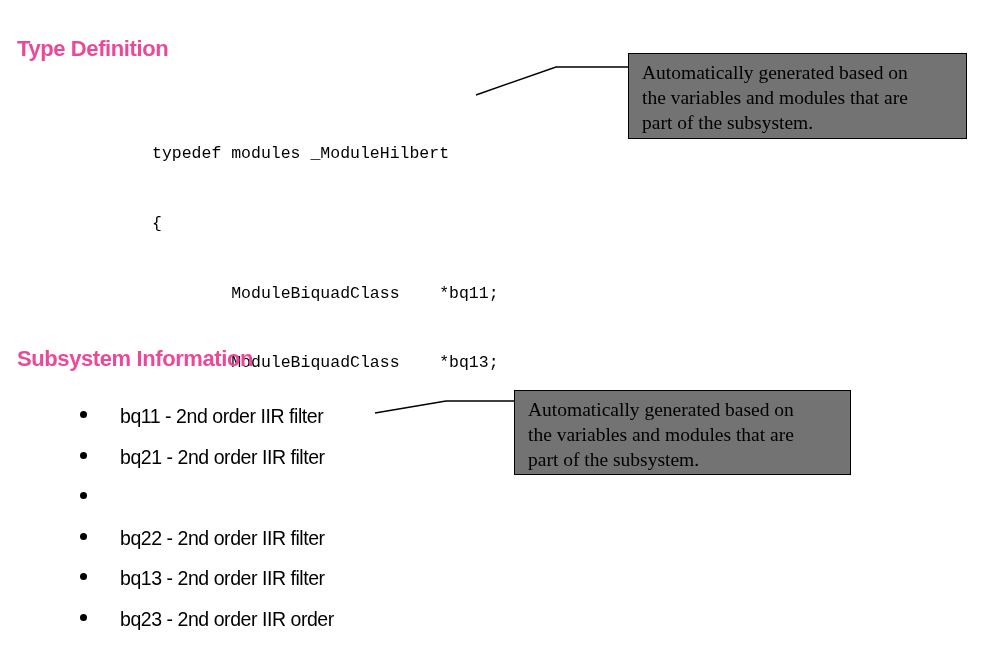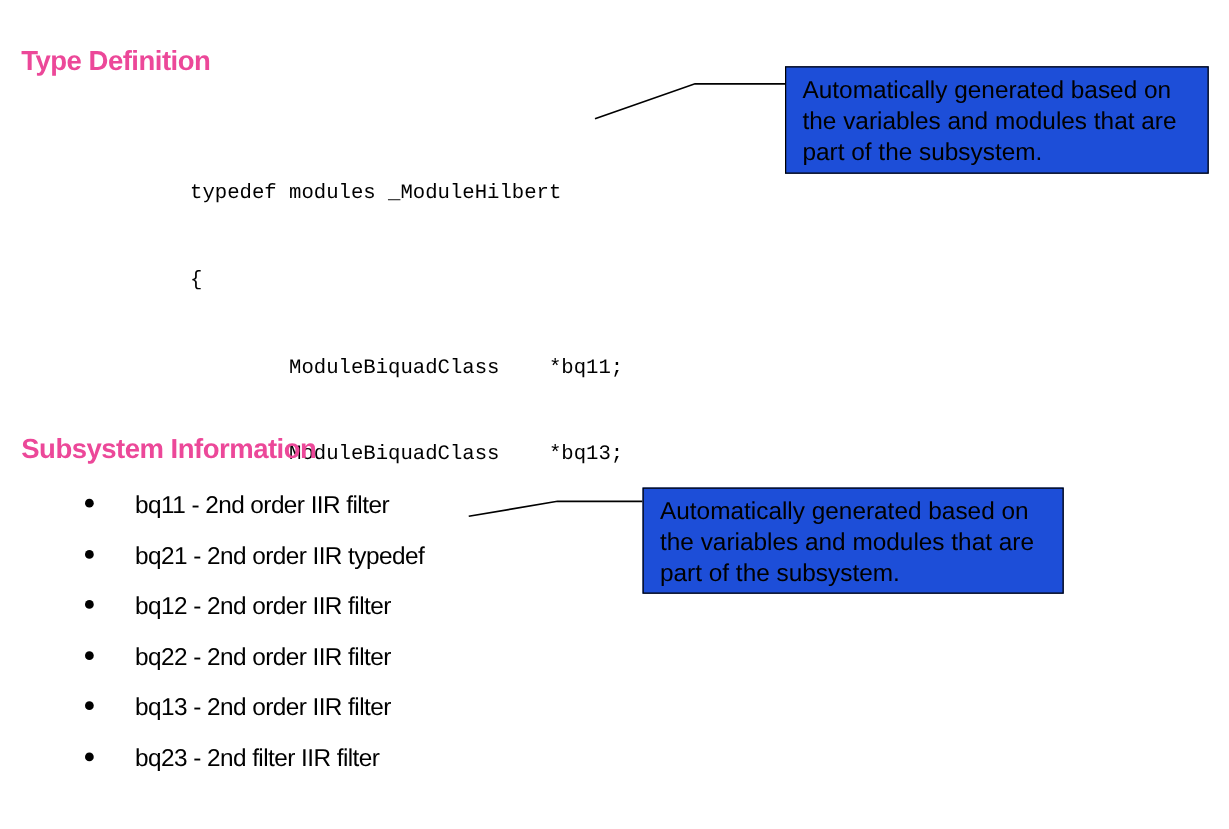--- a/index.html
+++ b/index.html
@@ -42,21 +42,21 @@
     white-space: pre;
     color: #000000;
   }
   .code-line { height: 23.2px; white-space: pre; }
 
   
   #bullet-list {
     position: absolute;
     left: 66px;
     top: 392px;
-    margin: 0;
+    margin: 12px;
     padding: 0;
     list-style: none;
   }
   .bullet-item {
     position: relative;
     height: 40.5px;
     padding-left: 42px;
     font-family: "Liberation Sans", sans-serif;
     font-size: 19.5px;
     line-height: 24px;
@@ -73,22 +73,22 @@
     border-radius: 50%;
     background: #000000;
   }
   .bullet-text { display: inline-block; }
 
   
   .callout {
     position: absolute;
     box-sizing: border-box;
     border: 1.6px solid #000000;
-    background: #1d4ed8;
-    font-family: Liberation Sans, sans-serif;
+    background: #737373;
+    font-family: Liberation Serif, serif;
     font-size: 19.5px;
     line-height: 25px;
     color: #000000;
     padding: 6px 10px 6px 13px;
   }
   #callout-type-definition {
     left: 628px;
     top: 53px;
     width: 339px;
     height: 86px;
@@ -128,37 +128,36 @@
 
   <div class="heading" id="heading-subsystem-information">Subsystem Information</div>
 
   <ul id="bullet-list">
     <li class="bullet-item">
       <span class="bullet-marker"></span>
       <span class="bullet-text">bq11 - 2nd order IIR filter</span>
     </li>
     <li class="bullet-item">
       <span class="bullet-marker"></span>
-      <span class="bullet-text">bq21 - 2nd order IIR typedef</span>
+      <span class="bullet-text">bq21 - 2nd order IIR filter</span>
     </li>
     <li class="bullet-item">
       <span class="bullet-marker"></span>
-      <span class="bullet-text">bq12 - 2nd order IIR filter</span>
     </li>
     <li class="bullet-item">
       <span class="bullet-marker"></span>
       <span class="bullet-text">bq22 - 2nd order IIR filter</span>
     </li>
     <li class="bullet-item">
       <span class="bullet-marker"></span>
       <span class="bullet-text">bq13 - 2nd order IIR filter</span>
     </li>
     <li class="bullet-item">
       <span class="bullet-marker"></span>
-      <span class="bullet-text">bq23 - 2nd filter IIR filter</span>
+      <span class="bullet-text">bq23 - 2nd order IIR order</span>
     </li>
   </ul>
 
   <svg class="leader-svg" viewBox="0 0 983 663" xmlns="http://www.w3.org/2000/svg">
     <polyline points="476,95 556,67 628,67" fill="none" stroke="#000000" stroke-width="1.4"></polyline>
     <polyline points="375,413 446,401 514,401" fill="none" stroke="#000000" stroke-width="1.4"></polyline>
   </svg>
 
   <div class="callout" id="callout-type-definition">
     <div class="callout-line">Automatically generated based on</div>

